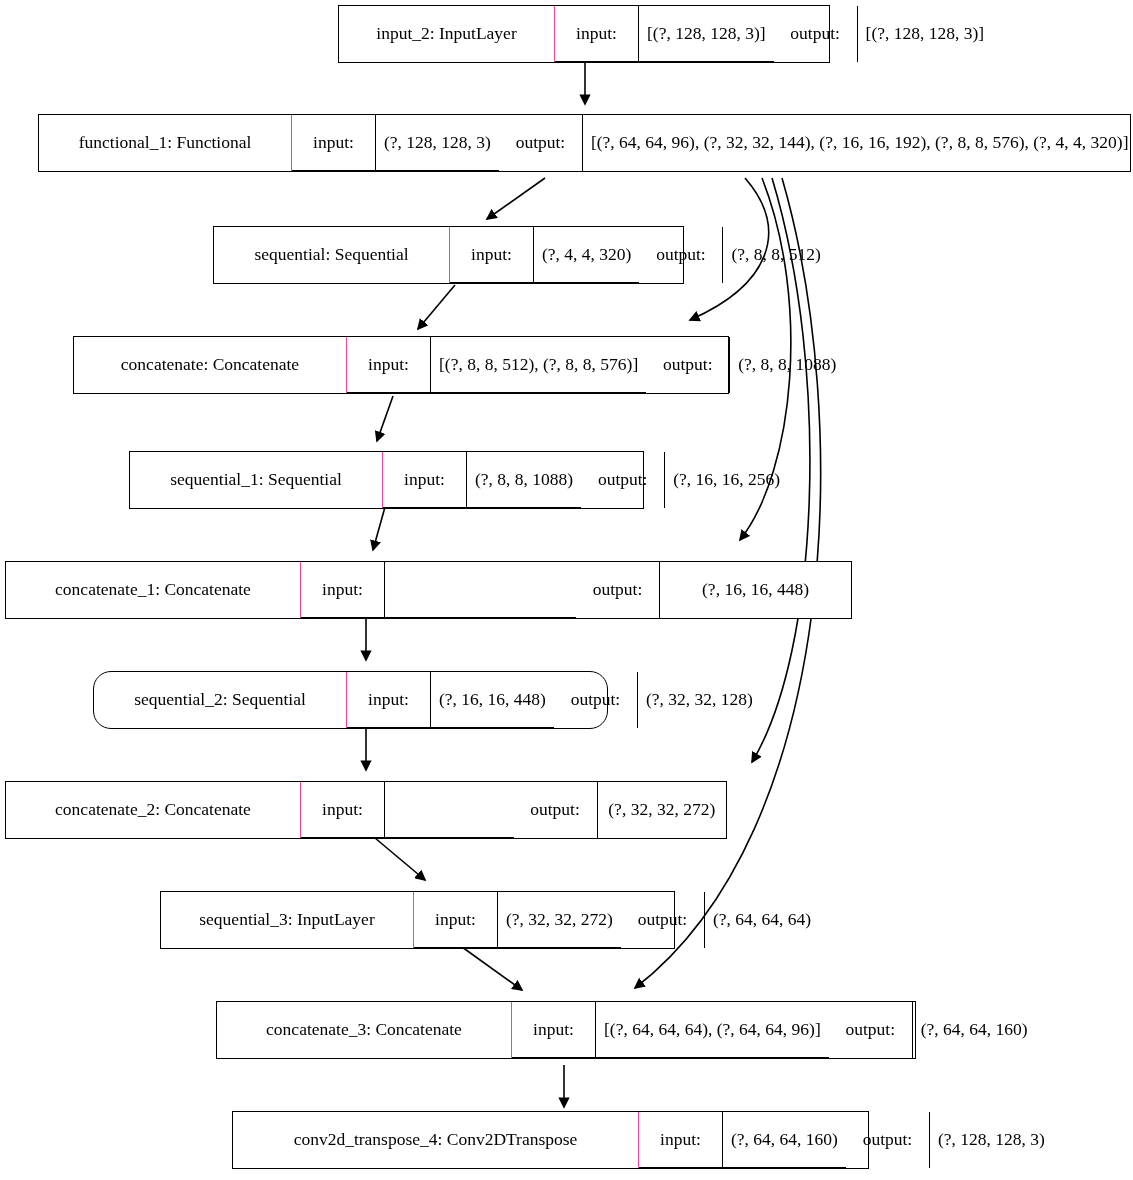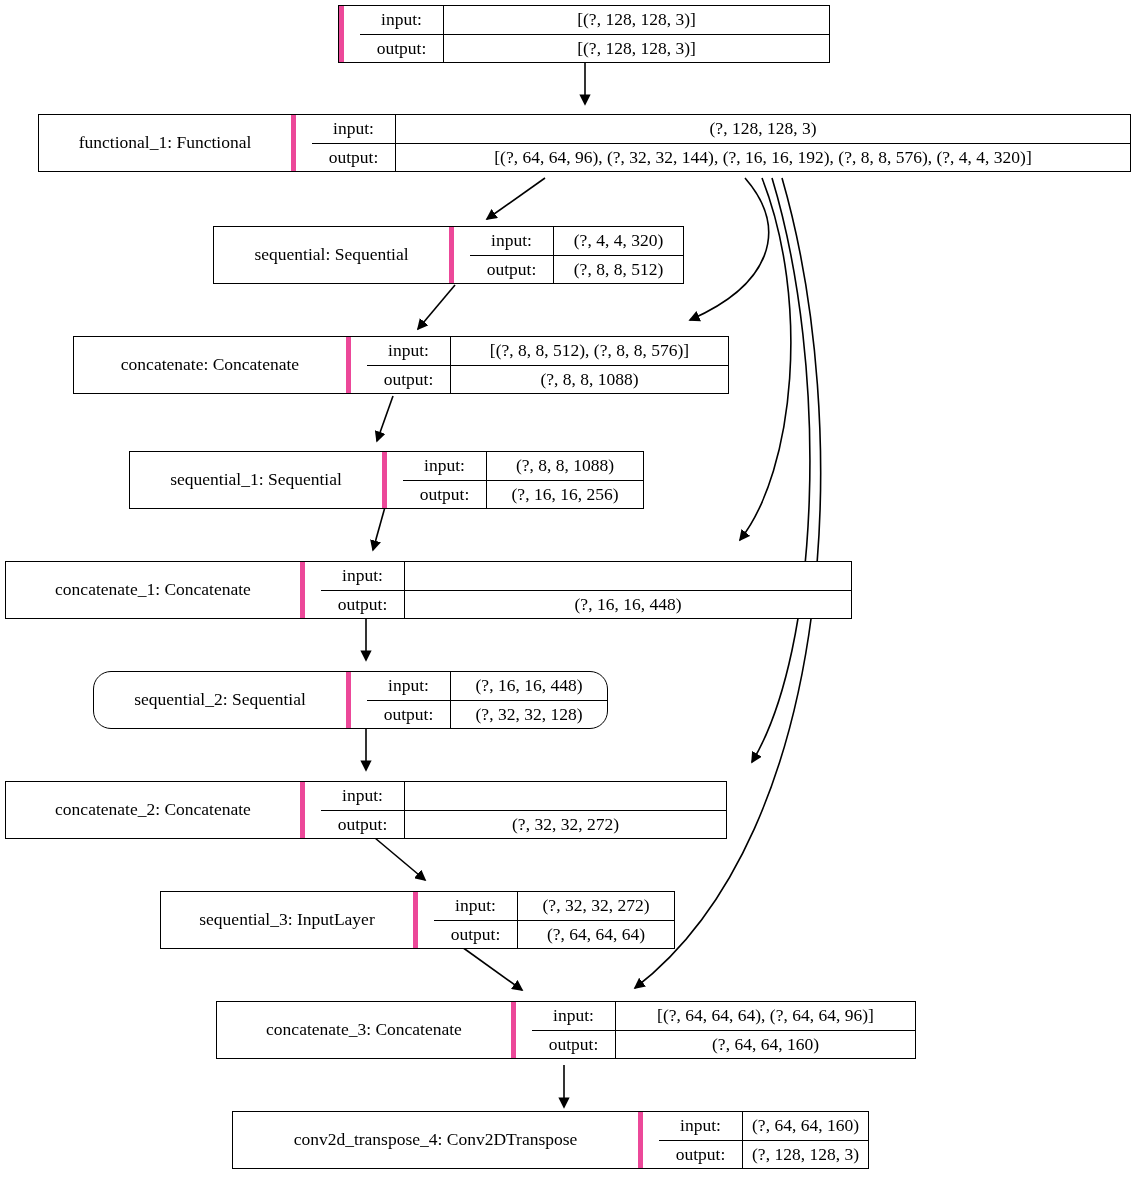--- a/index.html
+++ b/index.html
@@ -39,26 +39,25 @@
     display: flex;
     align-items: center;
     justify-content: center;
     box-sizing: border-box;
     padding: 0 12px;
     white-space: nowrap;
     flex: 0 0 auto;
   }
   .node .io-block {
     display: flex;
-    flex-direction: column;
-    box-sizing: border-box;
-    border-left: 5px solid #ec4899;
+    flex-direction: row;
+    box-sizing: border-box;
+    border-left: 1px solid #ec4899;
     flex: 1 1 auto;
     min-width: 0;
-    padding-left: 16px;
   }
   .node .io-row {
     display: flex;
     flex-direction: row;
     box-sizing: border-box;
     flex: 1 1 0;
     min-height: 0;
   }
   .node .io-row.top {
     border-bottom: 1px solid #000000;
@@ -119,20 +118,21 @@
     <path d="M 375,838 L 425,880" stroke="#000000" stroke-width="1.6" fill="none" marker-end="url(#arrow)"></path>
 
     <path d="M 462,947 L 522,990" stroke="#000000" stroke-width="1.6" fill="none" marker-end="url(#arrow)"></path>
 
     <path d="M 782,178 C 852,420 840,830 635,988" stroke="#000000" stroke-width="1.6" fill="none" marker-end="url(#arrow)"></path>
 
     <path d="M 564,1065 L 564,1107" stroke="#000000" stroke-width="1.6" fill="none" marker-end="url(#arrow)"></path>
   </svg>
 
   <div class="node" style="left:338px; top:5px; width:492px; height:58px;">
+    <div class="name-cell" style="width:215px;">input_2: InputLayer</div>
     <div class="io-block">
       <div class="io-row top">
         <div class="io-label" style="width:84px;">input:</div>
         <div class="io-value">[(?, 128, 128, 3)]</div>
       </div>
       <div class="io-row">
         <div class="io-label" style="width:84px;">output:</div>
         <div class="io-value">[(?, 128, 128, 3)]</div>
       </div>
     </div>

